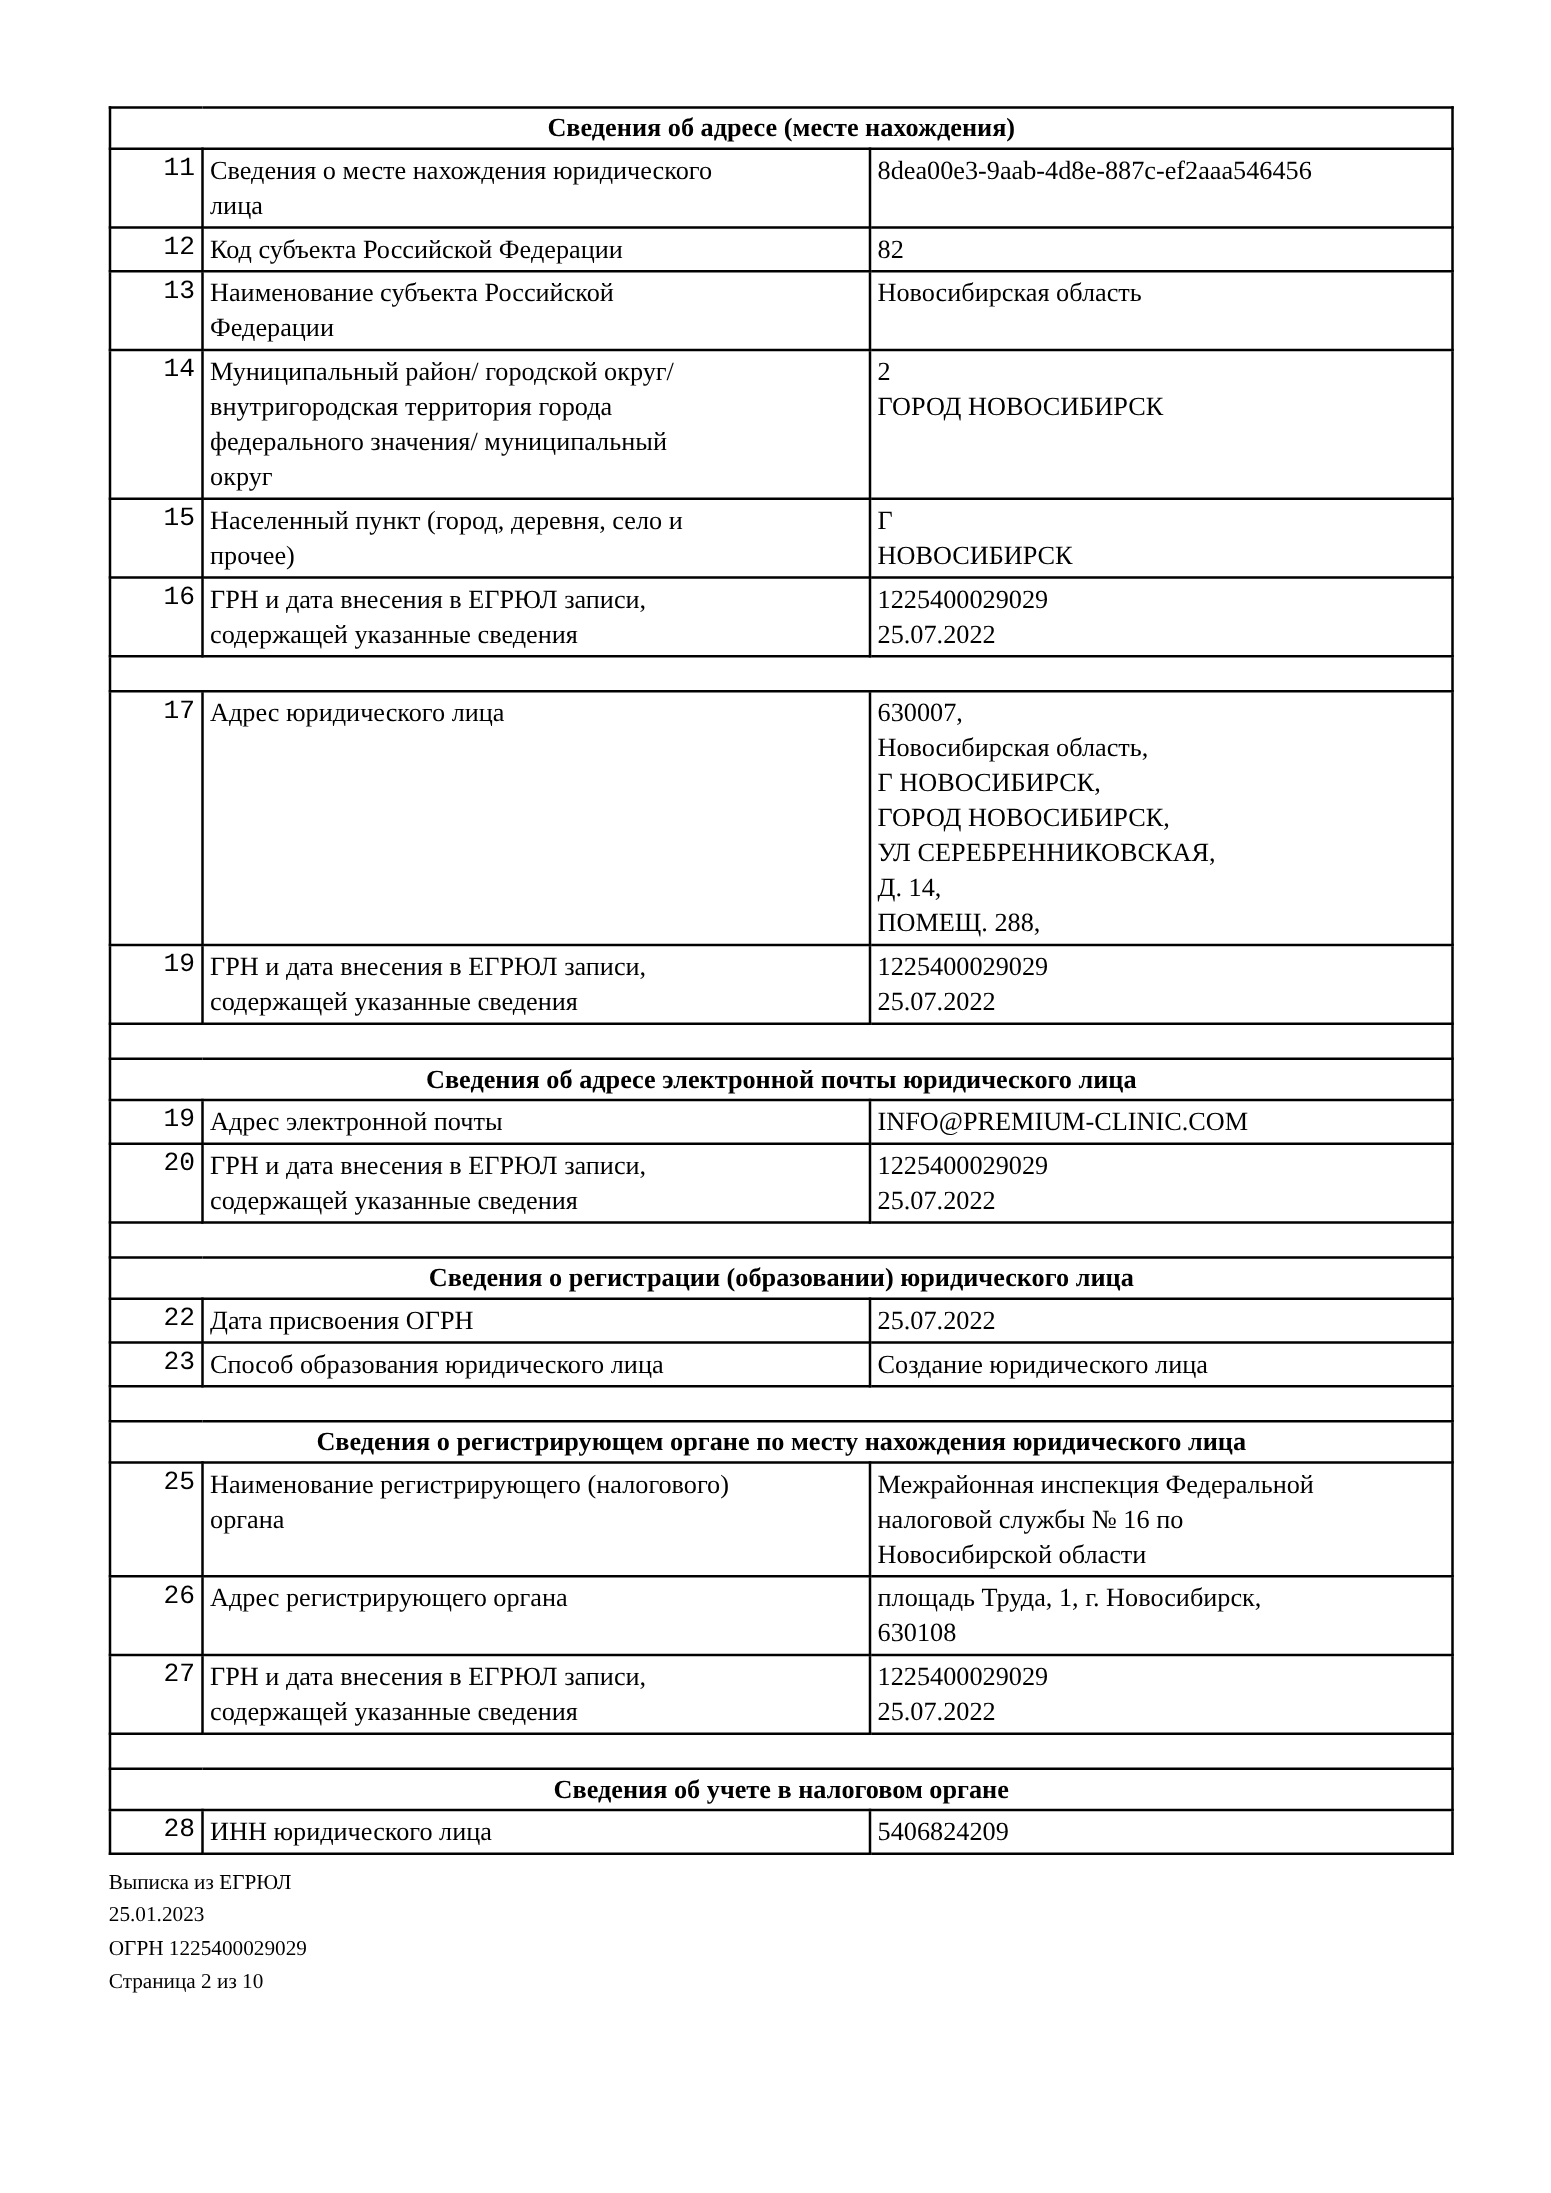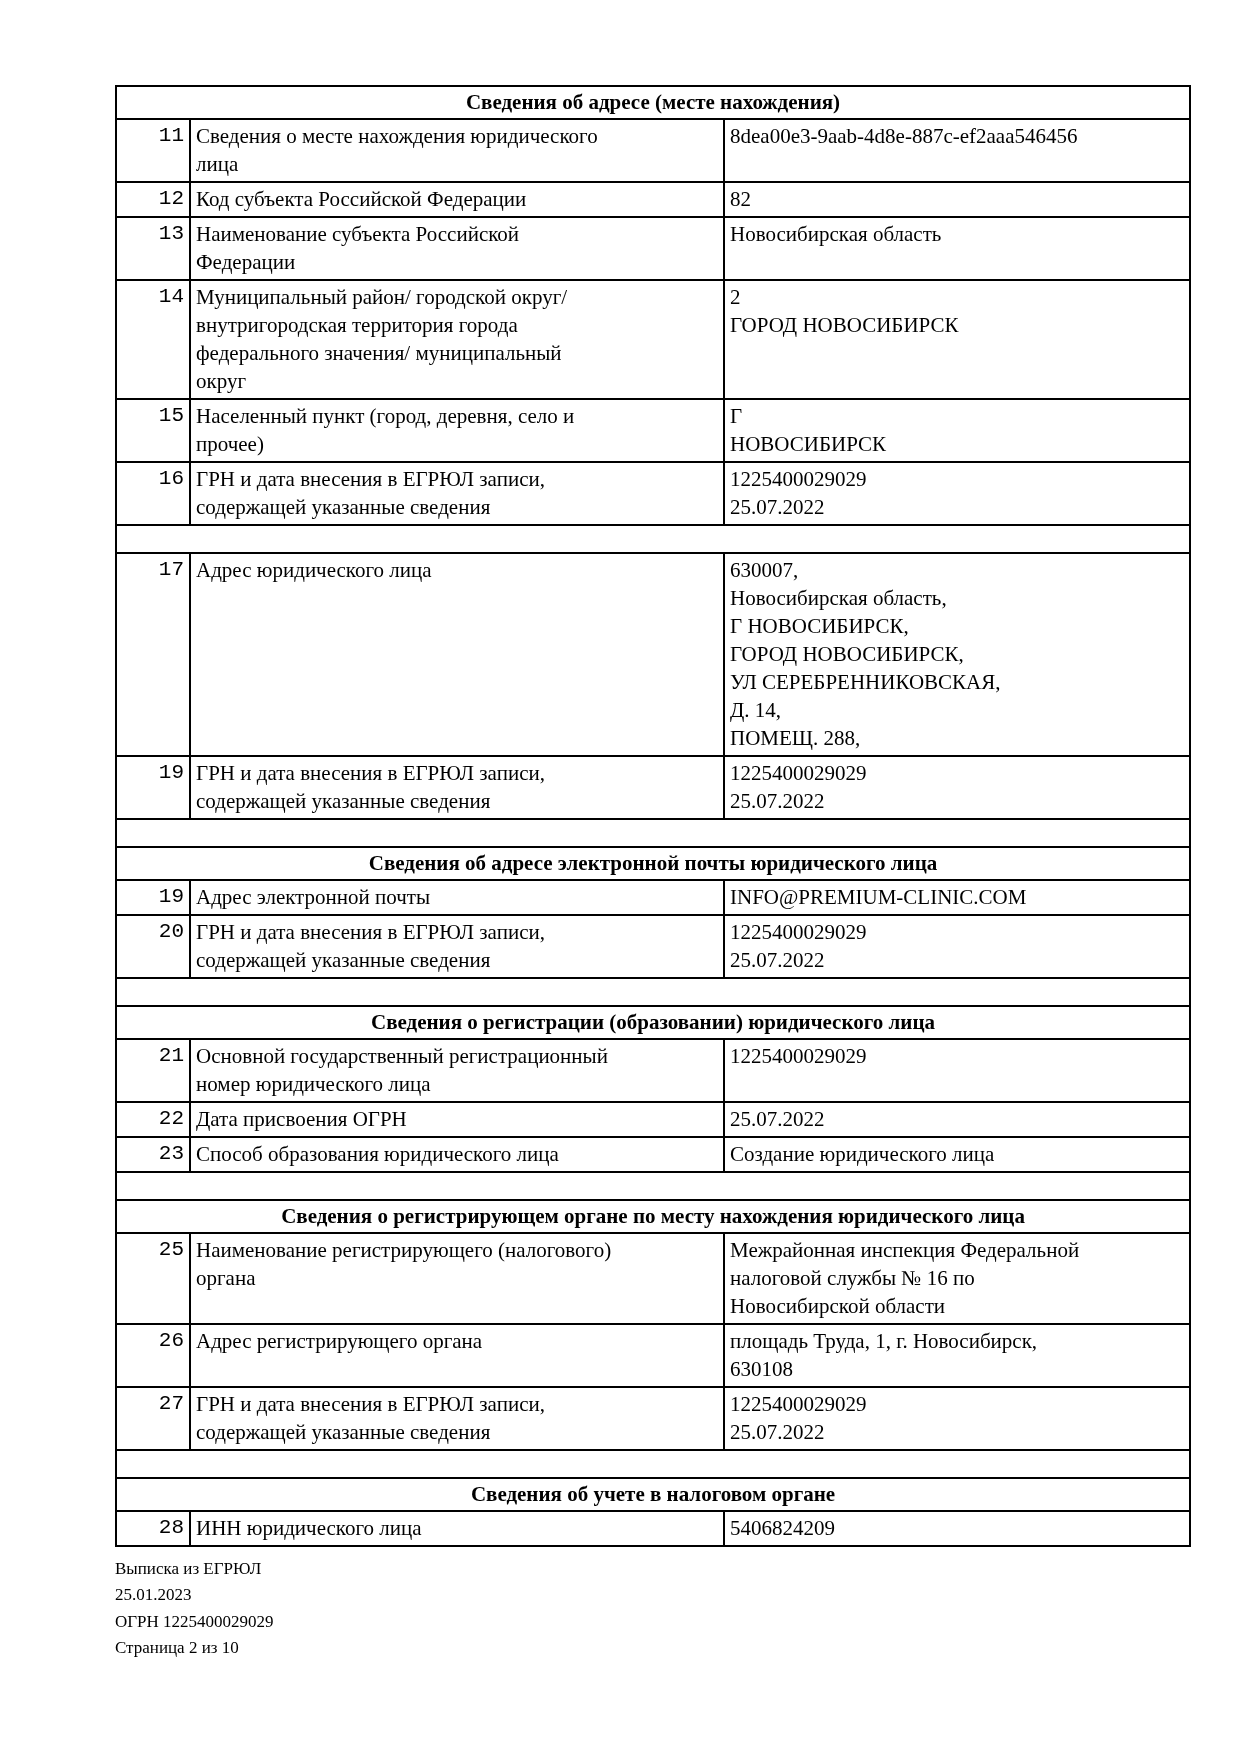--- a/index.html
+++ b/index.html
@@ -8,21 +8,21 @@
     height: 1754px;
     background: #ffffff;
     color: #000000;
     font-family: "Liberation Serif", serif;
     position: relative;
   }
   .sheet {
     box-sizing: border-box;
     width: 1241px;
     height: 1754px;
-    padding: 85px 88px 0 115px;
+    padding: 85px 88px 0 87px;
   }
   table.doc {
     width: 100%;
     border-collapse: collapse;
     table-layout: fixed;
   }
   table.doc td {
     border: 2px solid #000000;
     vertical-align: top;
     font-size: 21px;
@@ -154,26 +154,20 @@
         <td class="val">1225400029029
 25.07.2022</td>
       </tr>
       <tr class="spacer">
         <td colspan="3"></td>
       </tr>
       <tr class="section">
         <td colspan="3">Сведения о регистрации (образовании) юридического лица</td>
       </tr>
       <tr>
-        <td class="num">21</td>
-        <td class="lbl">Основной государственный регистрационный
-номер юридического лица</td>
-        <td class="val">1225400029029</td>
-      </tr>
-      <tr>
         <td class="num">22</td>
         <td class="lbl">Дата присвоения ОГРН</td>
         <td class="val">25.07.2022</td>
       </tr>
       <tr>
         <td class="num">23</td>
         <td class="lbl">Способ образования юридического лица</td>
         <td class="val">Создание юридического лица</td>
       </tr>
       <tr class="spacer">

